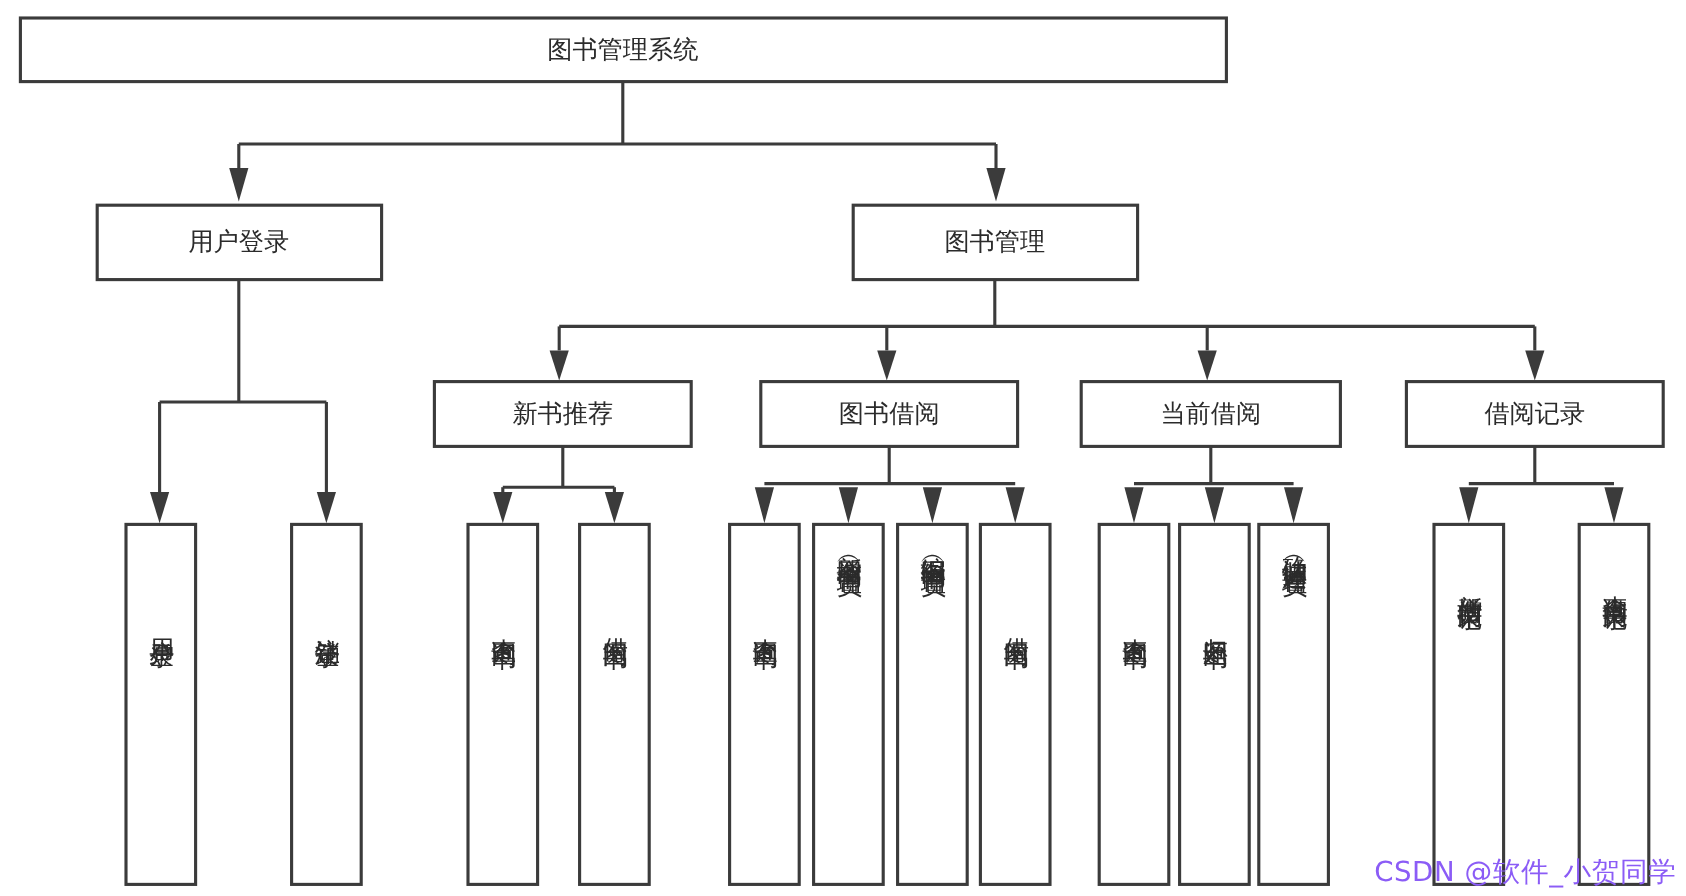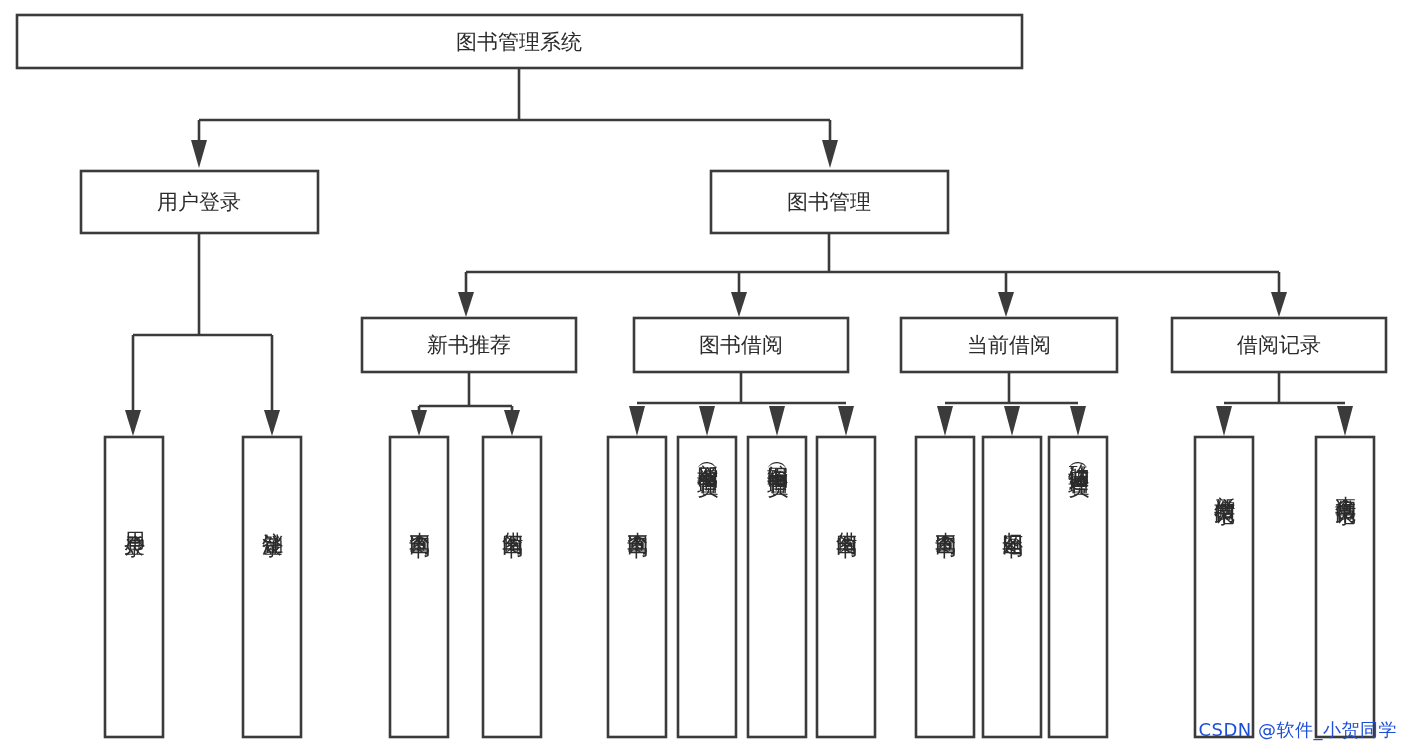--- a/index.html
+++ b/index.html
@@ -63,22 +63,22 @@
     line-height: 1.32;
     letter-spacing: 2px;
     color: #2b2b2b;
     white-space: nowrap;
   }
   .watermark {
     position: absolute;
     right: 8px;
     bottom: 5px;
     font-family: "DejaVu Sans", "Liberation Sans", sans-serif;
-    font-size: 18px;
-    color: #1d4ed8;
+    font-size: 23px;
+    color: #8b5cf6;
     letter-spacing: 0.5px;
     white-space: nowrap;
   }
 </style>
 </head>
 <body>
 
 <div id="diagram-root">
 
   <svg class="diagram-canvas" viewBox="0 0 1405 747">

